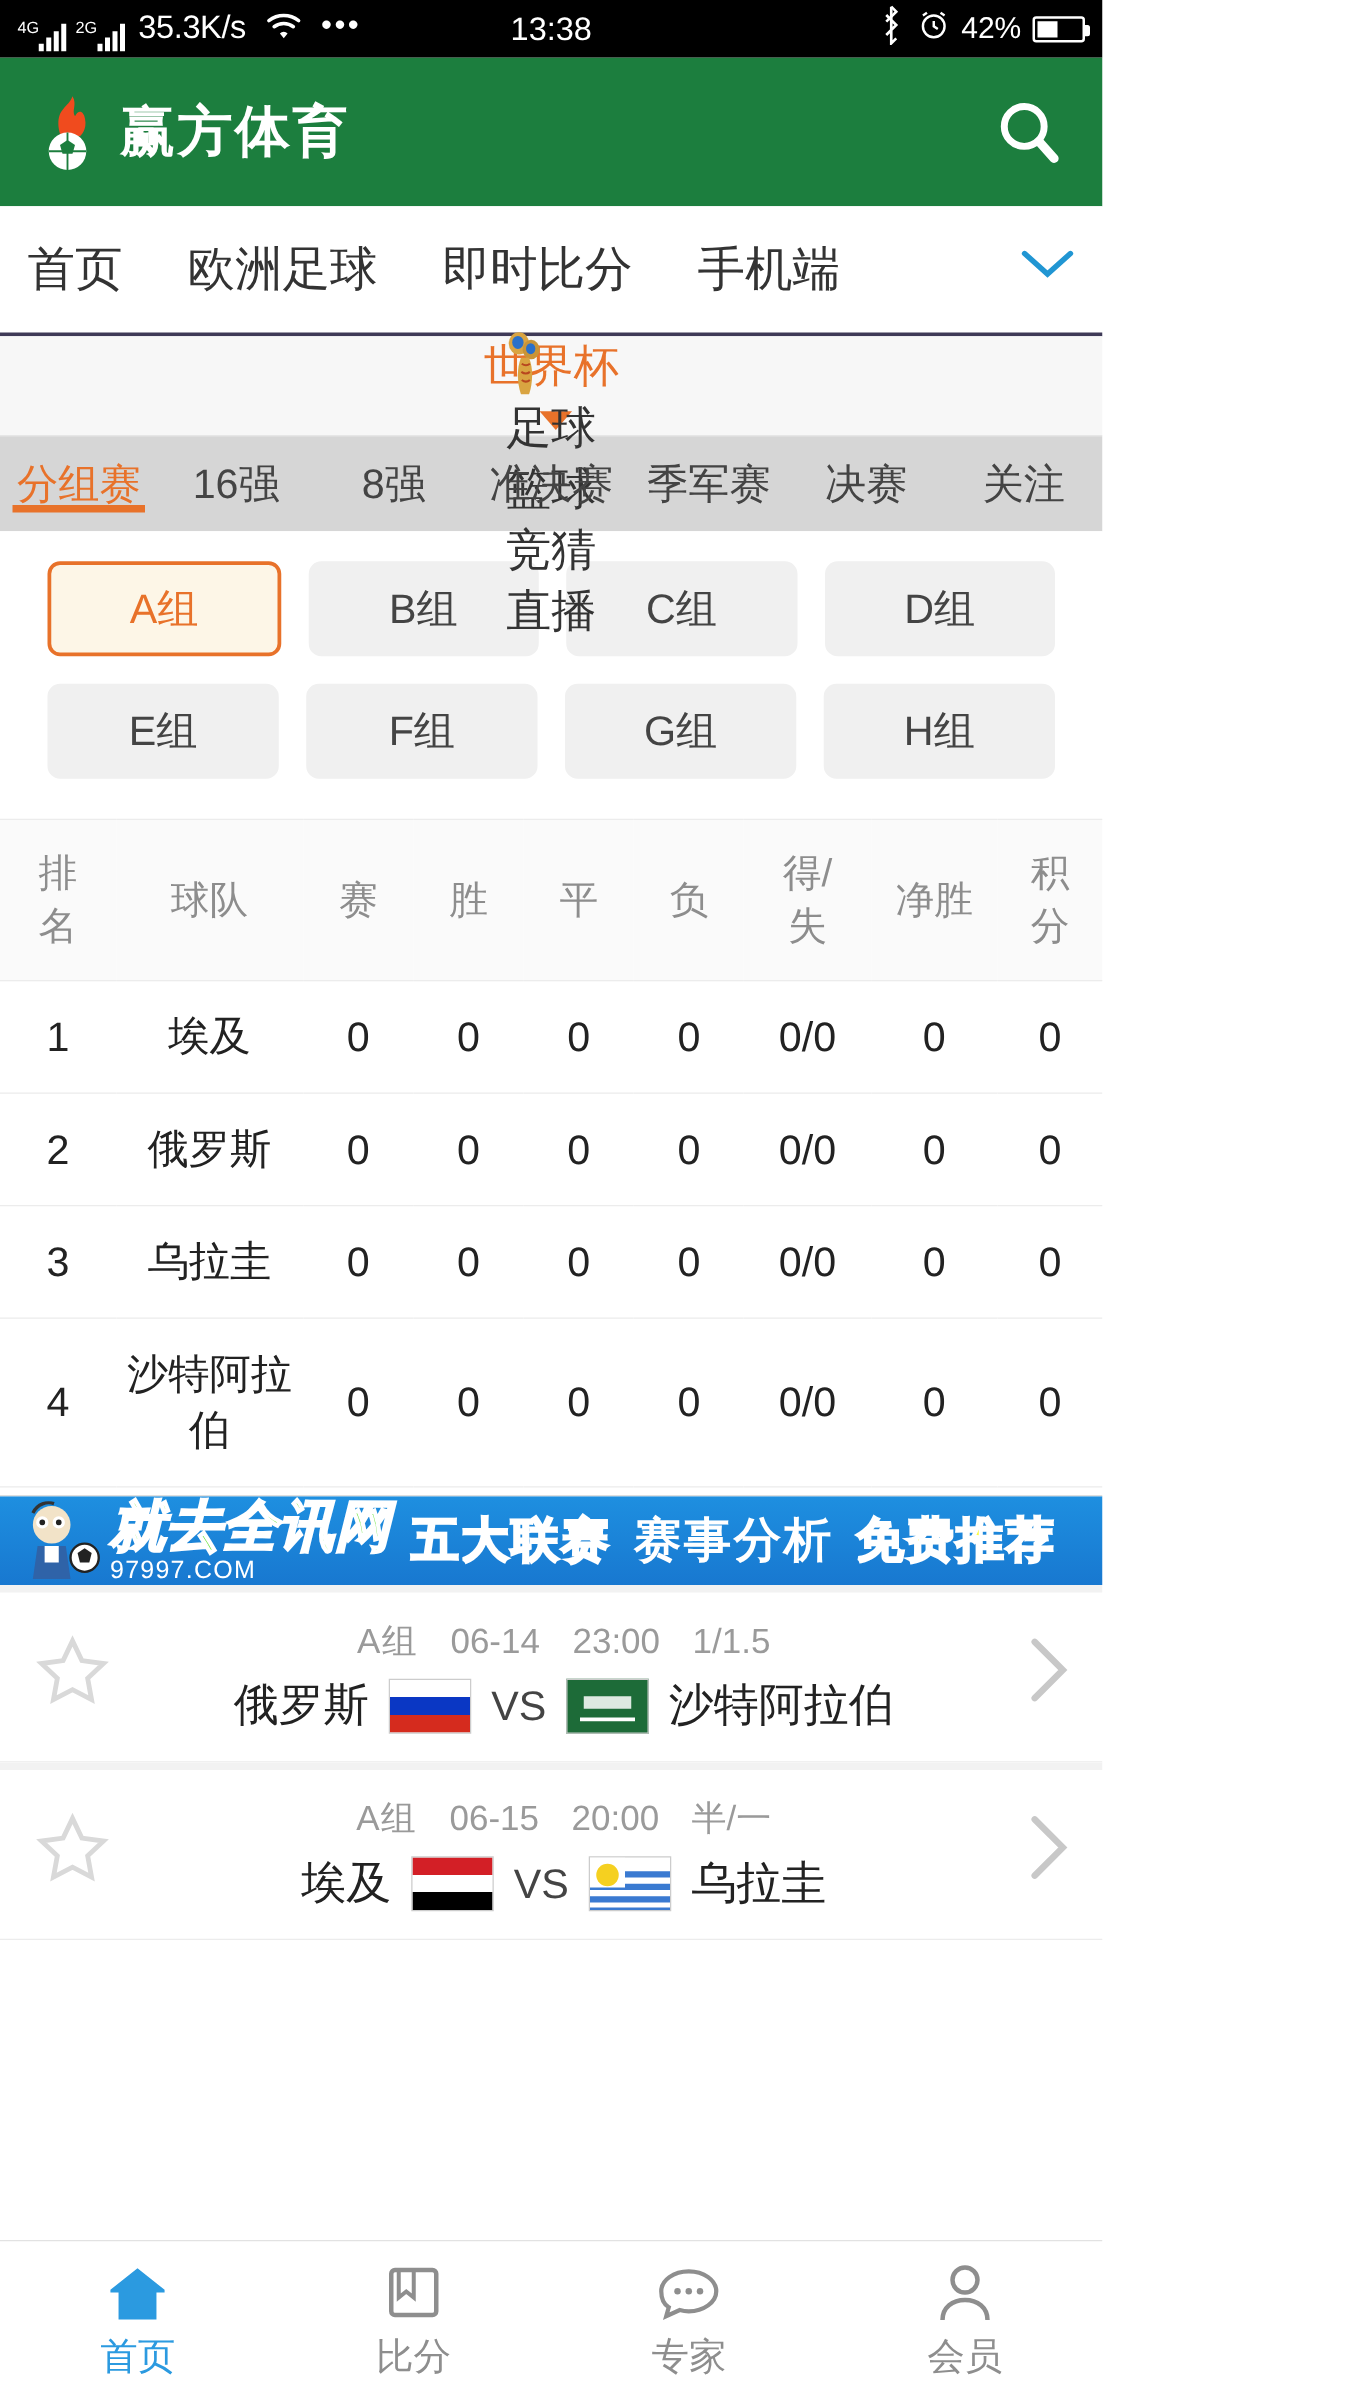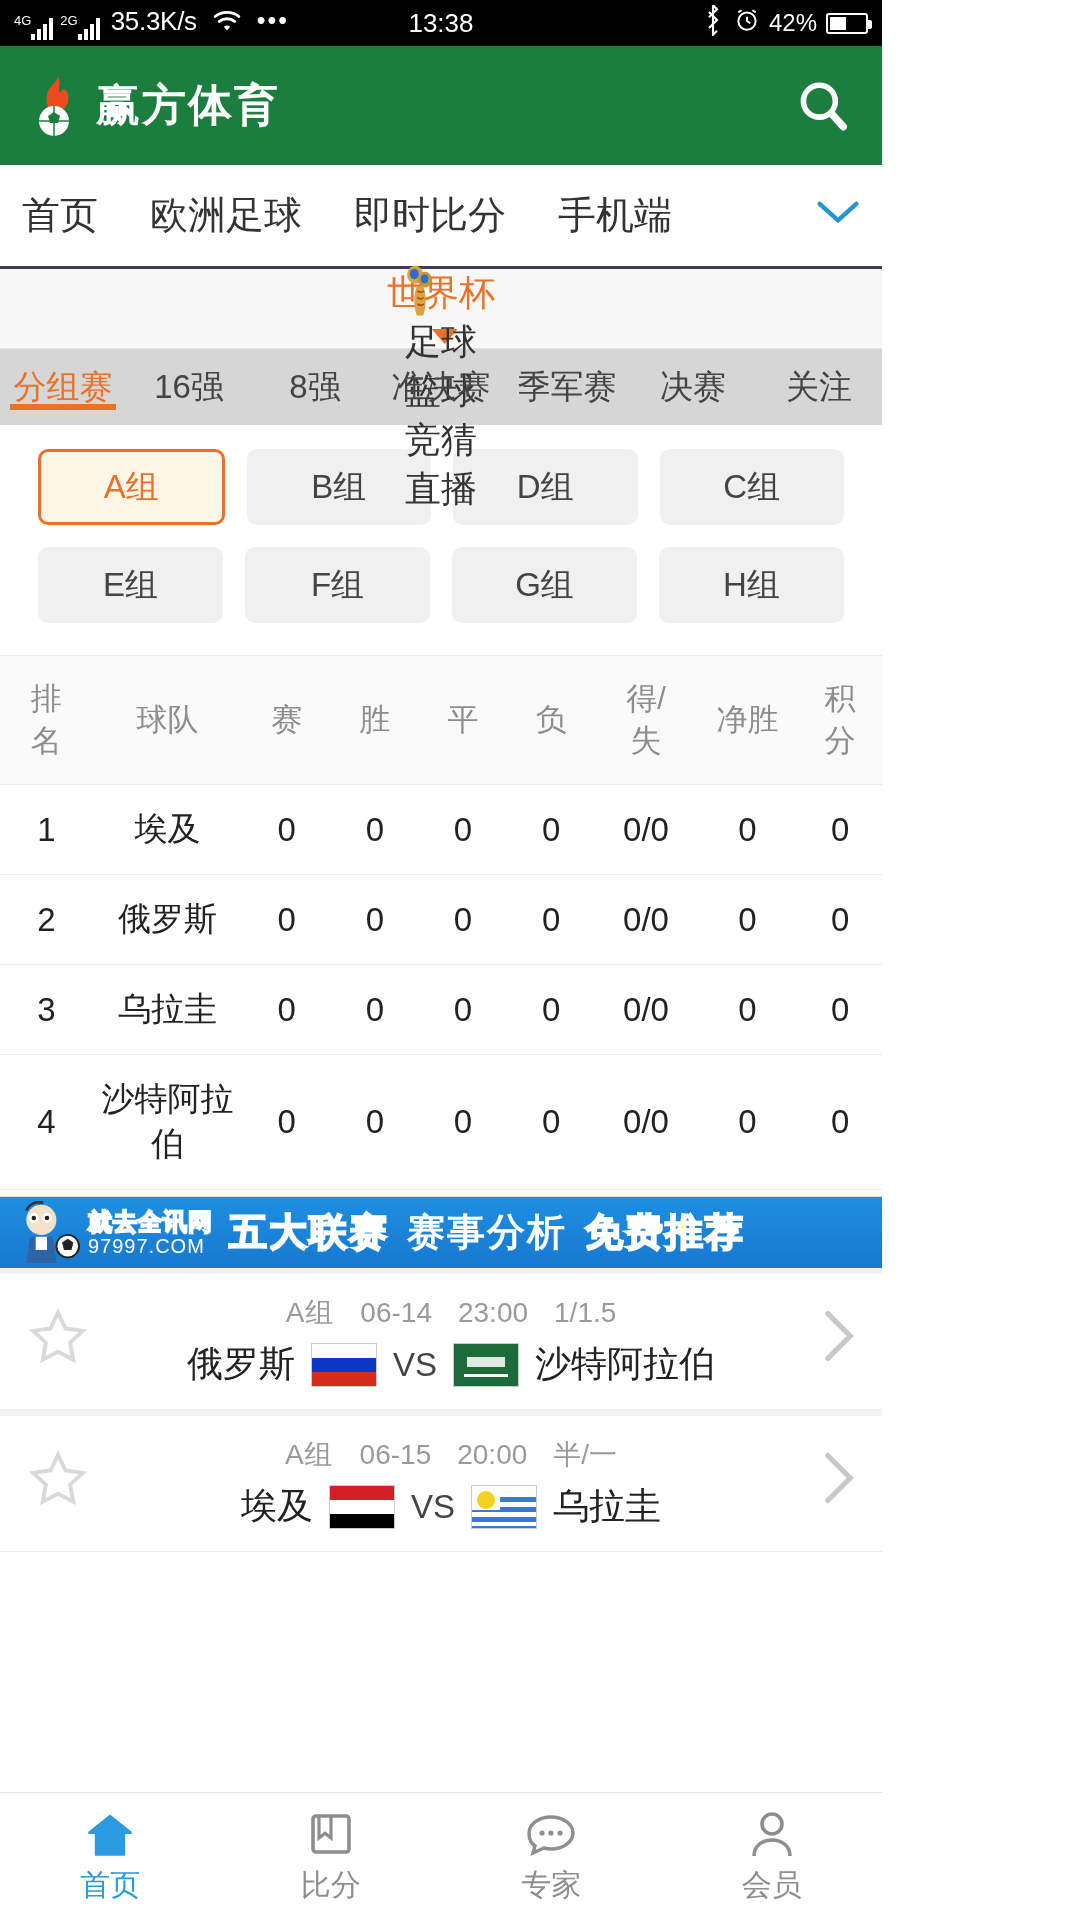--- a/index.html
+++ b/index.html
@@ -121,22 +121,22 @@
   .ad {
     height: 72px; margin-top: 6px; background: linear-gradient(#1e8fe0,#1878d0);
     display: flex; align-items: center; overflow: hidden; position: relative;
     border-top: 1px solid #dedede;
   }
   .ad-mascot {
     width: 78px; height: 64px; margin-left: 8px; flex: none; position: relative;
   }
   .ad-brand { display:flex; flex-direction: column; line-height: 1; margin-left: 2px; }
   .ad-brand .b1 {
-    font-size: 24px; font-weight: bold; color: #5ce02a;
-    -webkit-text-stroke: 2px #ffffff; letter-spacing: 1px;
+    font-size: 44px; font-weight: bold; color: #5ce02a;
+    -webkit-text-stroke: 2px #ffffff; letter-spacing: 1px; font-style: italic;
   }
   .ad-brand .b2 { font-size: 20px; font-weight: normal; color: #ffffff; letter-spacing: 1px; margin-top:2px;}
   .ad-txt {
     display:flex; align-items:center; gap: 18px; margin-left: 16px;
     font-size: 38px; font-weight: bold; letter-spacing: 2px;
   }
   .ad-y { color: #fbfb3a; -webkit-text-stroke: 2px #ffffff; }
   .ad-w { color: #ffffff; }
 
   
@@ -316,24 +316,24 @@
 
   <div class="groups">
     <div class="grow">
       <div class="chip sel">
           <span>A组</span>
         </div>
       <div class="chip">
           <span>B组</span>
         </div>
       <div class="chip">
+          <span>C组</span>
+        </div>
+      <div class="chip">
           <span>D组</span>
-        </div>
-      <div class="chip">
-          <span>C组</span>
         </div>
     </div>
     <div class="grow">
       <div class="chip">
           <span>E组</span>
         </div>
       <div class="chip">
           <span>F组</span>
         </div>
       <div class="chip">

